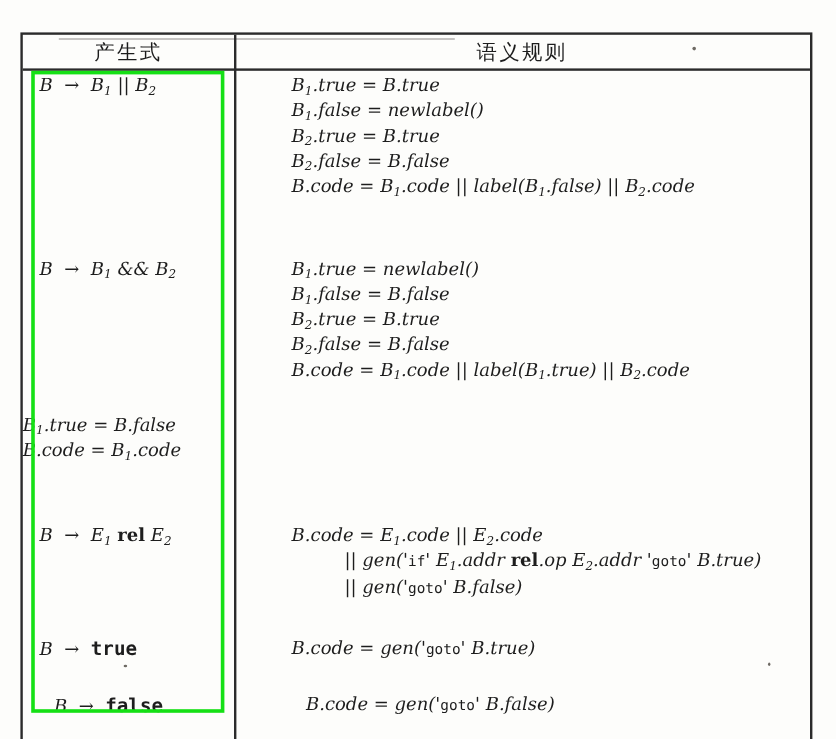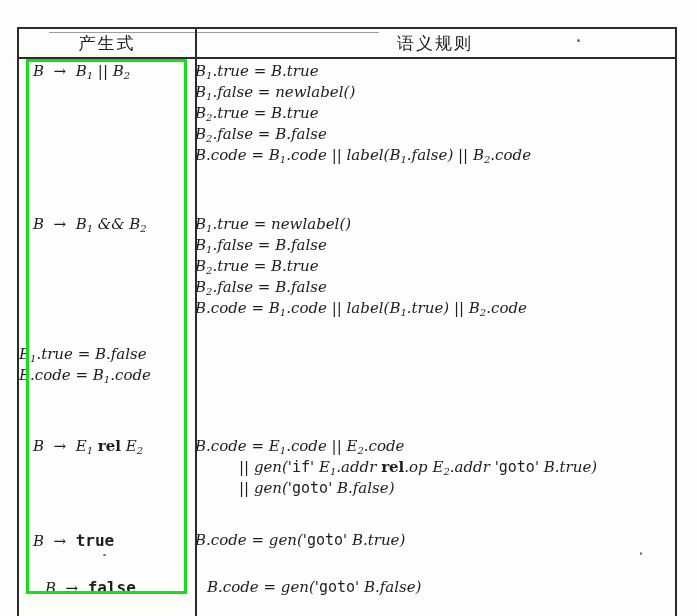--- a/index.html
+++ b/index.html
@@ -24,38 +24,38 @@
   .th{
     display:flex;align-items:center;justify-content:center;
     font-size:17px;letter-spacing:2px;
   }
   .th-left{width:176px;flex:none;}
   .th-right{flex:1;}
   .vline{
     position:absolute;left:176px;top:0;bottom:0;width:2px;background:#2b2b2b;
   }
   .tbody{position:absolute;left:0;top:30px;right:0;bottom:0;}
-  .rowgroup{position:absolute;left:0;right:0;display:flex;align-items:flex-start;}
+  .rowgroup{position:absolute;left:0;right:0;display:flex;align-items:flex-start;gap:48px;}
   .rowgroup:nth-child(1){top:2px;}
   .rowgroup:nth-child(2){top:155px;}
   .rowgroup:nth-child(3){top:285px;}
   .rowgroup:nth-child(4){top:377px;}
   .rowgroup:nth-child(5){top:471px;}
   .rowgroup:nth-child(6){top:518px;margin-left:12px;}
   .prod{
     width:176px;flex:none;box-sizing:border-box;padding-left:14px;
   }
   .rules{flex:1;box-sizing:border-box;}
   .line{
     font-style:italic;font-size:15px;line-height:21px;white-space:pre-wrap;
   }
   .line.indent{padding-left:44px;}
   .tt{
     font-style:normal;font-family:"DejaVu Sans Mono",monospace;
-    font-size:15px;
+    font-size:12px;
   }
   .bt{
     font-style:normal;font-weight:bold;
     font-family:"DejaVu Sans Mono",monospace;font-size:16px;
   }
   .bd{font-style:normal;font-weight:bold;}
   sub{font-size:10px;line-height:0;vertical-align:-3px;}
   .green-box{
     position:absolute;left:26px;top:59px;width:161px;height:535px;
     border:3px solid #15e015;box-sizing:border-box;pointer-events:none;

